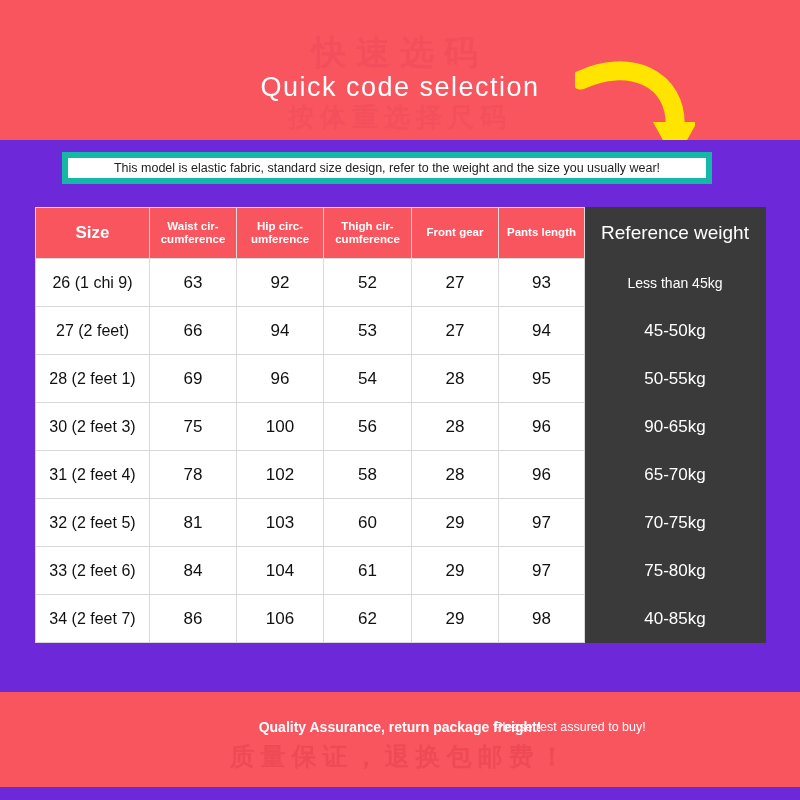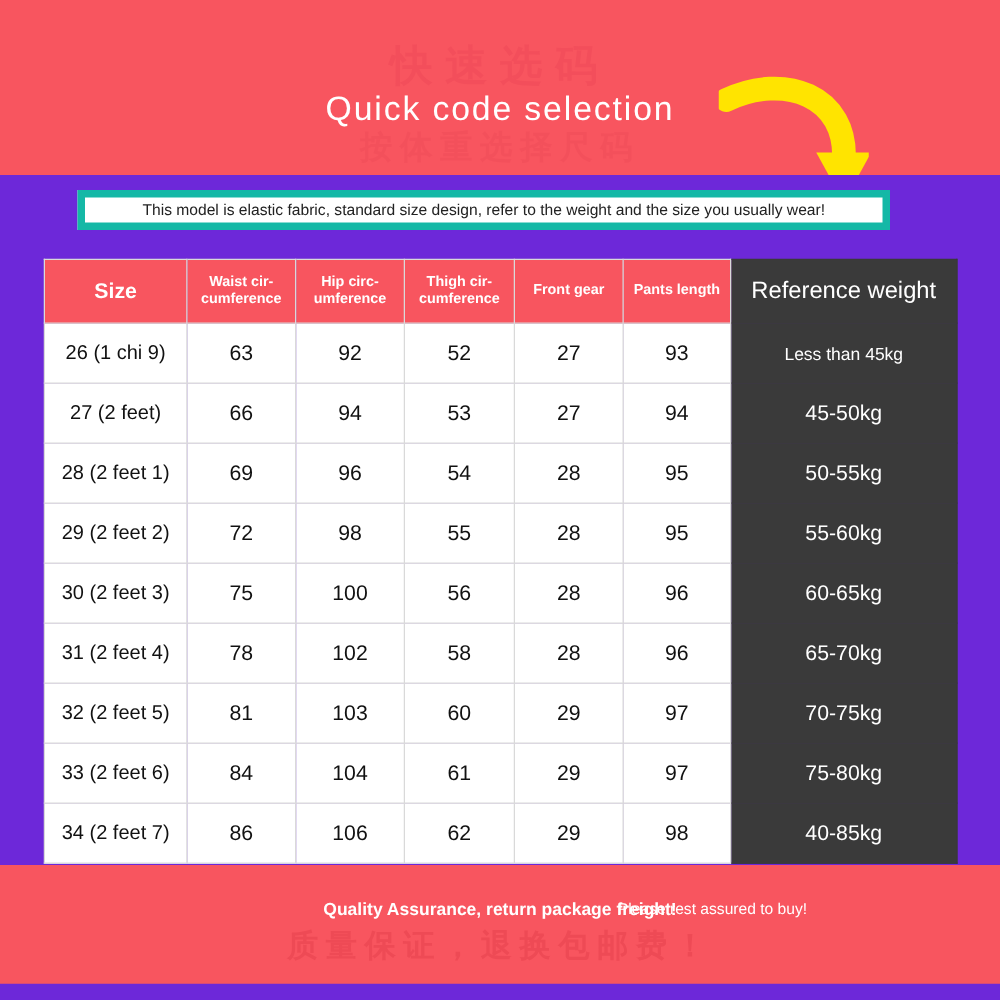--- a/index.html
+++ b/index.html
@@ -259,36 +259,27 @@
         <tr>
           <td class="size-cell">28 (2 feet 1)</td>
           <td class="num-cell">69</td>
           <td class="num-cell">96</td>
           <td class="num-cell">54</td>
           <td class="num-cell">28</td>
           <td class="num-cell">95</td>
           <td class="ref-cell">50-55kg</td>
         </tr>
         <tr>
-          <td class="size-cell">29 (2 feet 2)</td>
-          <td class="num-cell">72</td>
-          <td class="num-cell">98</td>
-          <td class="num-cell">55</td>
-          <td class="num-cell">28</td>
-          <td class="num-cell">95</td>
-          <td class="ref-cell">55-60kg</td>
-        </tr>
-        <tr>
           <td class="size-cell">30 (2 feet 3)</td>
           <td class="num-cell">75</td>
           <td class="num-cell">100</td>
           <td class="num-cell">56</td>
           <td class="num-cell">28</td>
           <td class="num-cell">96</td>
-          <td class="ref-cell">60-65kg</td>
+          <td class="ref-cell">90-65kg</td>
         </tr>
         <tr>
           <td class="size-cell">31 (2 feet 4)</td>
           <td class="num-cell">78</td>
           <td class="num-cell">102</td>
           <td class="num-cell">58</td>
           <td class="num-cell">28</td>
           <td class="num-cell">96</td>
           <td class="ref-cell">65-70kg</td>
         </tr>

